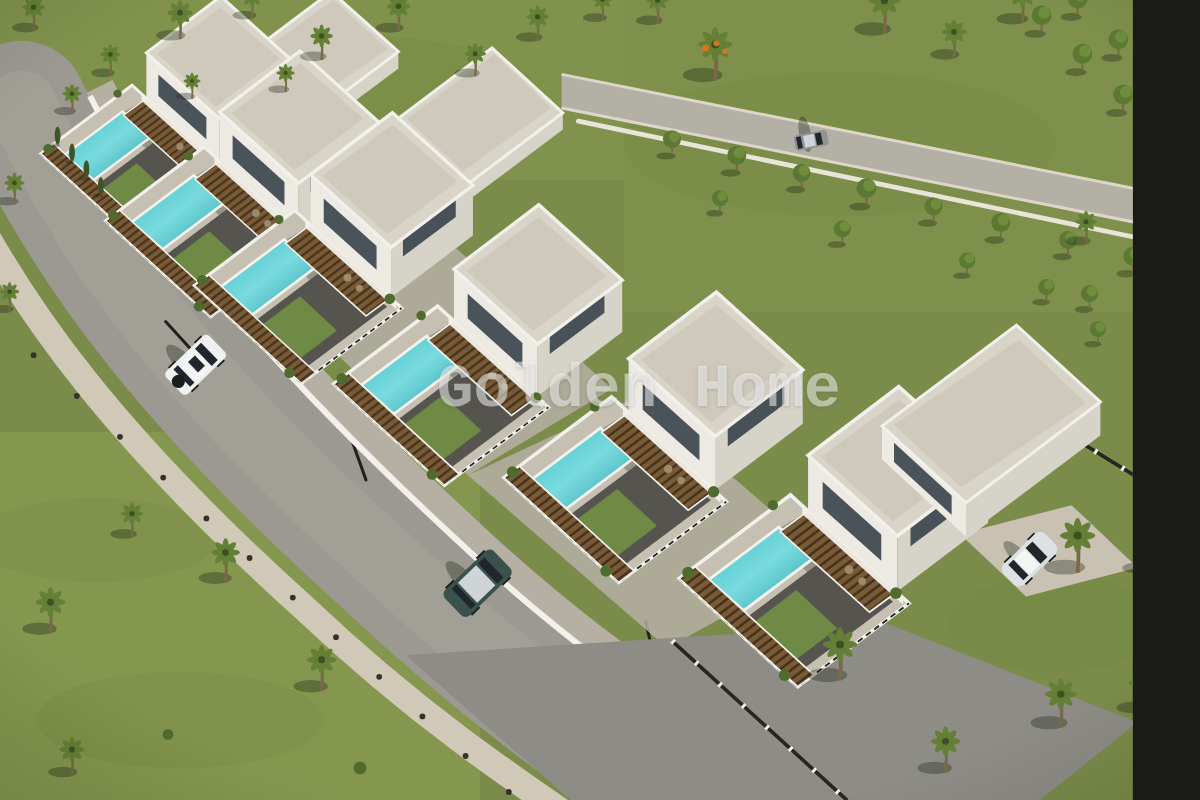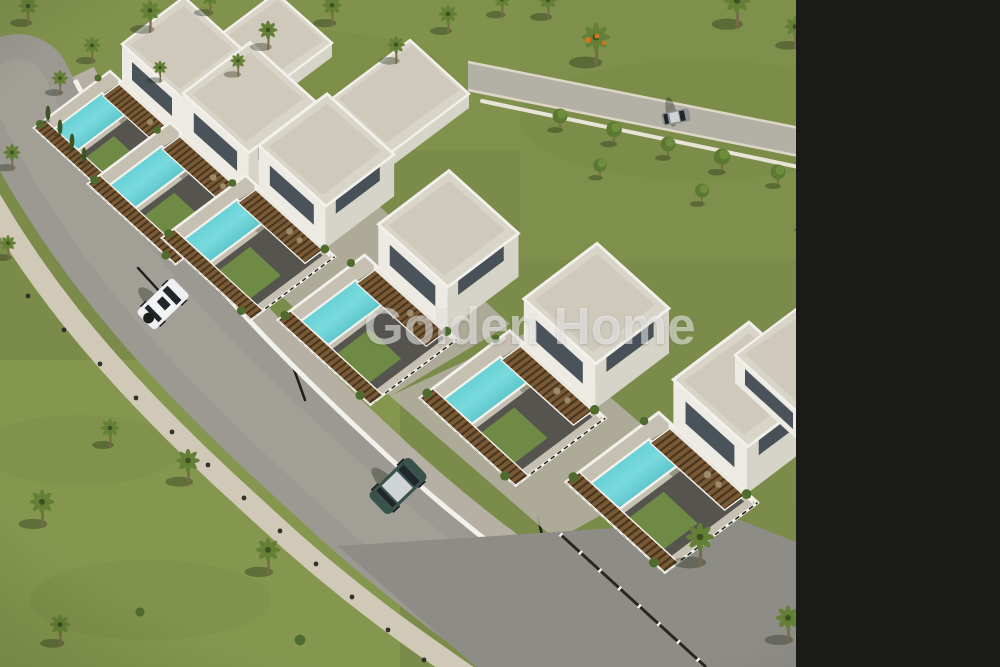--- a/index.html
+++ b/index.html
@@ -1,18 +1,18 @@
 <!DOCTYPE html>
 <html style="--c-grass: #7b8c4a; --c-grassLight: #87974f; --c-grassBright: #8ea053; --c-blotch: #74853f; --c-roadTop: #b3b0a6; --c-road: #9c9992; --c-roadWorn: #a6a39b; --c-sidewalk: #d1c9b8; --c-curb: #ded7c7; --c-apron: #b6b0a4; --c-asphaltDark: #8e8c86; --c-sedanPad: #c9c2b3; --c-wallWhite: #f2f0ea; --c-wallShade: #e8e4d8; --c-paving: #c6c0b2; --c-facade: #eceae2; --c-faceShade: #d6d3c8; --c-roof: #d8d4c8; --c-roofInner: #cfc9bc; --c-window: #39424a; --c-pool: #41c2c8; --c-poolDeep: #27a2ac; --c-poolRim: #f4f2ec; --c-pergola: #7a5a35; --c-slat: #3f2f1c; --c-patio: #56544f; --c-lawn: #6e8a44; --c-fence: #26261f; --c-bush: #4f6b2e; --c-treeGreen: #5c7934; --c-treeHi: #72913f; --c-palmGreen: #647f36; --c-palmCore: #3c5022; --c-cypress: #3d5426; --c-trunk: #7a684a; --c-furniture: #9b8a6b; --c-shadow: rgba(30,38,20,0.35); --c-bollard: #33322c; --c-lamp: #1f1f1b; --c-carWhite: #eef0f1; --c-carDark: #3a524c; --c-carSilver: #dde1e4; --c-carGray: #909294; --c-carWindow: #20262b; --c-carRoofWhite: #f4f6f6; --c-carRoofSilver: #cfd4d6; --c-wheel: #1d1d1c; --c-dates: #d2761f; --c-watermark: rgba(255,255,255,0.5);"><head>
 <meta charset="utf-8">
 <title>Golden Home</title>
 <style>
   html,body{margin:0;padding:0;background:#1a1a18;}
-  .stage{position:relative;width:796px;height:667px;overflow:hidden;
-         font-family:Liberation Sans, sans-serif;}
+  .stage{position:relative;width:944px;height:667px;overflow:hidden;
+         font-family:Liberation Mono, monospace;}
   .stage svg{display:block;position:absolute;left:0;top:0;}
   
   .grassBase{fill:var(--c-grass)}
   .grassLight{fill:var(--c-grassLight)}
   .grassBright{fill:var(--c-grassBright)}
   .blotch{fill:var(--c-blotch);opacity:.28}
   .roadTop{fill:var(--c-roadTop)}
   .curb{stroke:var(--c-curb);stroke-width:2.5;fill:none}
   .topWall{stroke:var(--c-wallShade);stroke-width:4;fill:none;stroke-linecap:round}
   .roadAsphalt{stroke:var(--c-road);stroke-width:108;fill:none;stroke-linecap:round}

